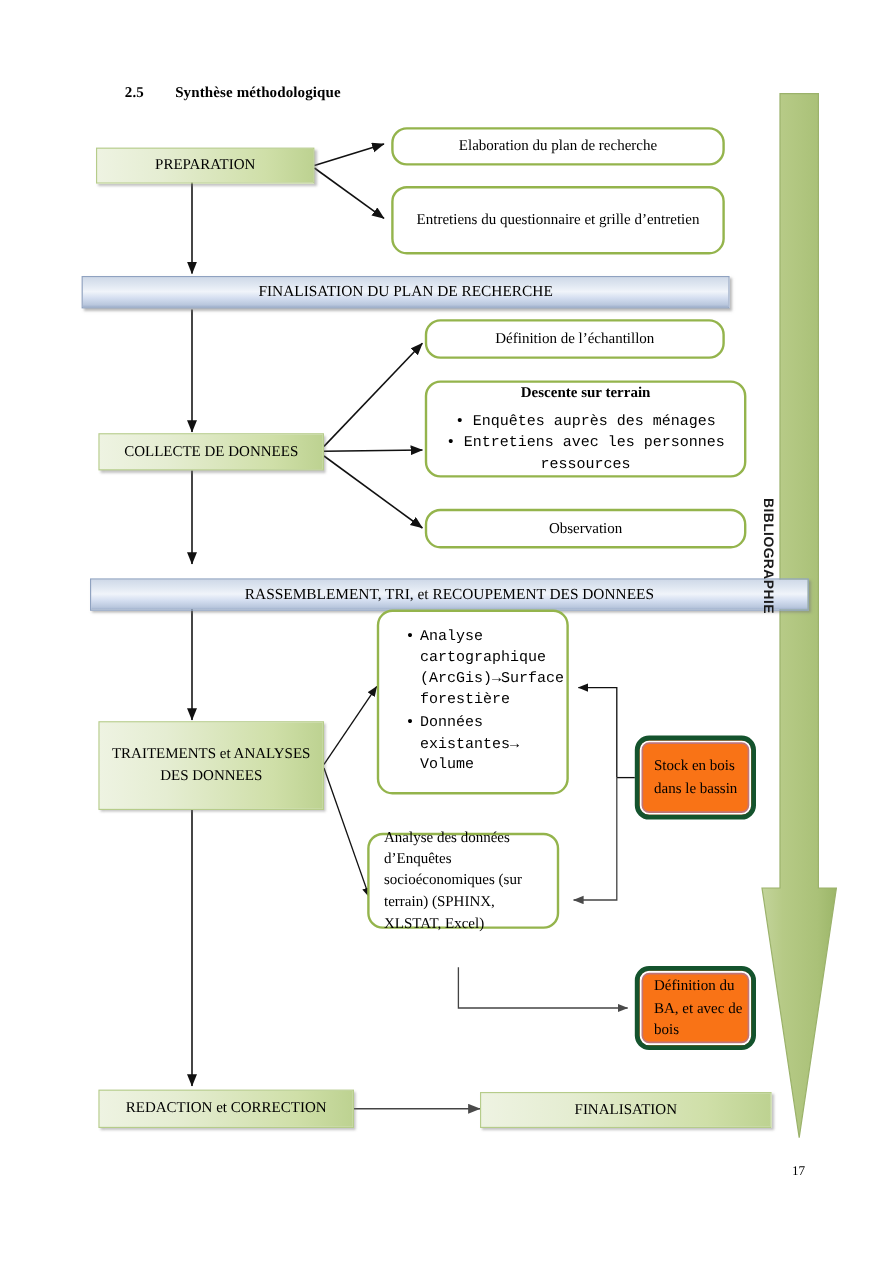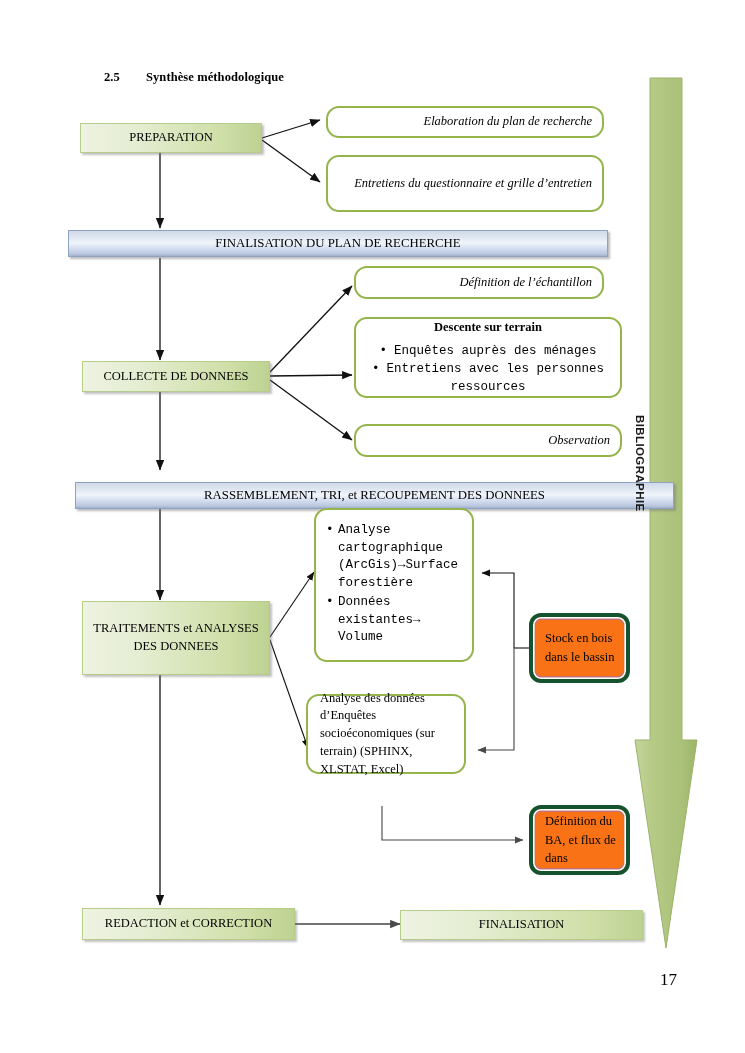--- a/index.html
+++ b/index.html
@@ -80,21 +80,21 @@
     background: #ffffff;
     border: 2.4px solid #94b44c;
     border-radius: 13px;
     display: flex;
     flex-direction: column;
     justify-content: center;
     font-size: 12.5px;
     line-height: 1.42;
     color: #000;
   }
-  .out-box.center { align-items: center; text-align: right; font-style: italic; }
+  .out-box.center { align-items: center; text-align: center; }
   .out-box .pad { padding: 0 10px; width: 100%; box-sizing: border-box; }
   .out-box .title-b { font-weight: bold; text-align: center; margin-bottom: 7px; }
   .bullets { list-style: none; margin: 0; padding: 0; font-family: Liberation Mono, monospace; }
   .bullets li { position: relative; }
   .bullets.centered li { text-align: center; }
   .bullets.centered li::before {
     content: "\2022";
     margin-right: 7px;
   }
   .bullets.left li {
@@ -141,21 +141,21 @@
     color: #1a1a1a;
     text-align: left;
     white-space: nowrap;
   }
 
   
   .page-num {
     position: absolute;
     left: 660px;
     top: 970px;
-    font-size: 17px;
+    font-size: 11px;
   }
 </style>
 </head>
 <body>
 
 <div id="page">
 
   <div class="heading">
     <span class="num">2.5</span><span>Synthèse méthodologique</span>
   </div>
@@ -257,37 +257,37 @@
         <li>Entretiens avec les personnes ressources</li>
       </ul>
     </div>
   </div>
 
   <div class="out-box center" style="left:354px; top:424px; width:268px; height:33px;">
     <div class="pad">Observation</div>
   </div>
 
   <div class="out-box" style="left:314px; top:508px; width:160px; height:154px;">
-    <div class="pad" style="padding-left:10px;">
+    <div class="pad" style="padding-left:22px;">
       <ul class="bullets left">
         <li>Analyse cartographique (ArcGis)→Surface forestière</li>
         <li>Données existantes→ Volume</li>
       </ul>
     </div>
   </div>
 
   <div class="out-box" style="left:306px; top:694px; width:160px; height:80px;">
     <div class="pad plain-text" style="padding-left:12px;">Analyse des données d’Enquêtes socioéconomiques (sur terrain) (SPHINX, XLSTAT, Excel)</div>
   </div>
 
   <div class="red-box" style="left:529px; top:613px; width:101px; height:70px;">
     <div class="pad">Stock en bois dans le bassin</div>
   </div>
 
   <div class="red-box" style="left:529px; top:805px; width:101px; height:70px;">
-    <div class="pad">Définition du BA, et flux de dans</div>
+    <div class="pad">Définition du BA, et avec de bois</div>
   </div>
 
   <div class="biblio-label">BIBLIOGRAPHIE</div>
 
   <div class="page-num">17</div>
 
 </div>
 
 </body></html>

